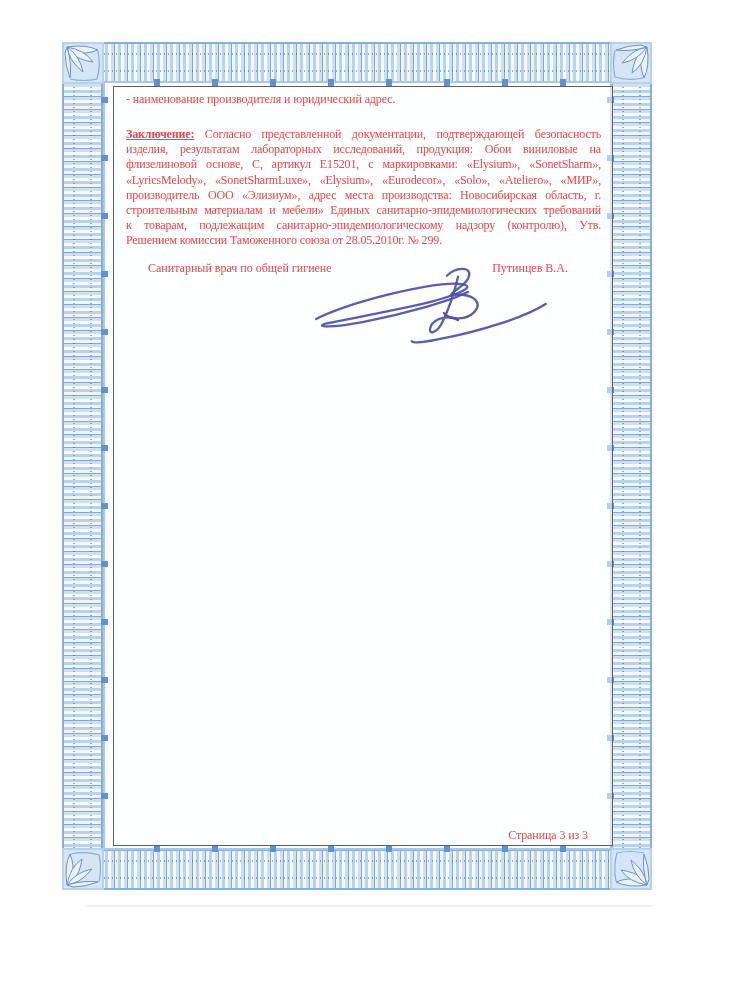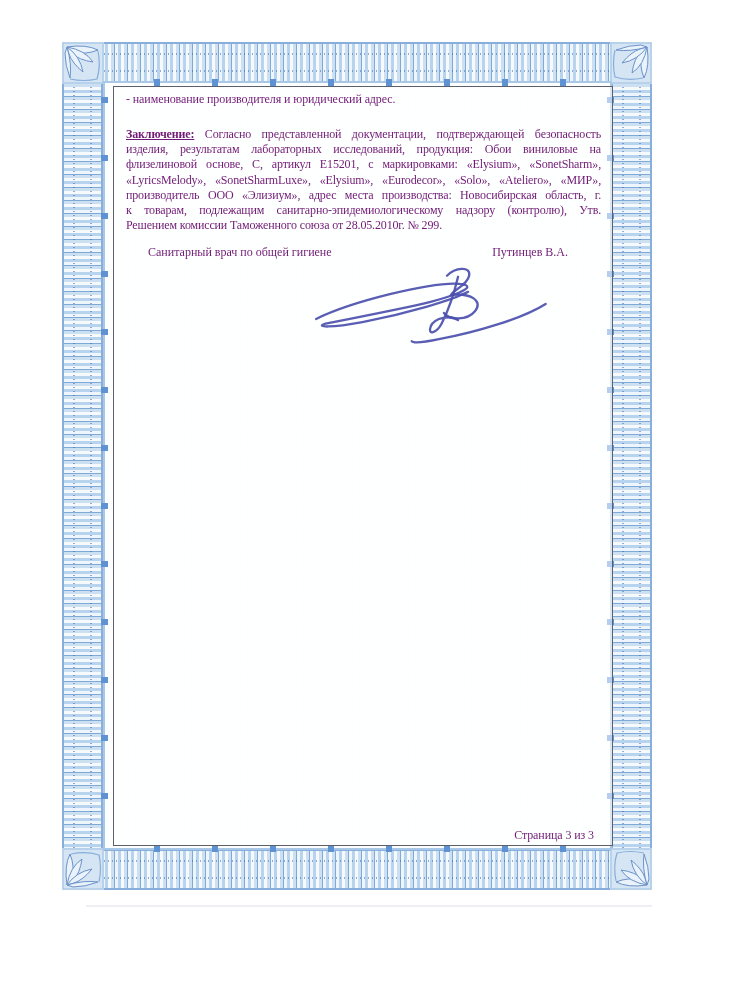--- a/index.html
+++ b/index.html
@@ -1,18 +1,18 @@
 <!DOCTYPE html>
 <html><head>
 <meta charset="utf-8">
 <style>
   html,body{margin:0;padding:0;background:#ffffff;}
   .page{
     position:relative;width:740px;height:998px;background:#ffffff;overflow:hidden;
-    font-family:"Liberation Serif","DejaVu Serif",serif;color:#701a75;
+    font-family:"Liberation Serif","DejaVu Serif",serif;color:#ef4444;
   }
   
   .band{position:absolute;box-sizing:border-box;}
   .bh{
     background:repeating-linear-gradient(90deg,
       #7fa9d6 0 1px,#eef5fc 1px 4px,#b7d3ee 4px 7px,#f6fafd 7px 10px,#cce0f2 10px 13px);
     border-top:2px solid #88afdb;border-bottom:2px solid #88afdb;
   }
   .bv{
     background:repeating-linear-gradient(0deg,
@@ -58,21 +58,21 @@
   .intro{font-size:12px;line-height:15px;letter-spacing:-.1px;}
   .para{margin-top:20px;}
   .tline{font-size:12px;line-height:15.2px;letter-spacing:-.15px;
     text-align:justify;text-align-last:justify;}
   .tline-last{text-align-last:left;}
   .sig-row{margin-top:12px;display:flex;justify-content:space-between;
     font-size:12px;line-height:15px;padding-left:22px;padding-right:33px;}
   .signature-svg{position:absolute;left:186px;top:176px;width:302px;height:102px;
     pointer-events:none;}
   .signature-svg path{fill:none;stroke:#4b4fae;stroke-width:2.3;stroke-linecap:round;opacity:.92;}
-  .footer{position:absolute;right:18px;bottom:2px;font-size:12px;letter-spacing:-.1px;}
+  .footer{position:absolute;right:24px;bottom:2px;font-size:12px;letter-spacing:-.1px;}
 </style>
 </head>
 <body>
 
 <div class="page">
 
   <svg width="0" height="0" style="position:absolute">
     <symbol id="fan" viewBox="0 0 42 42">
       <rect width="42" height="42" fill="#d6e5f4"></rect>
       <rect x="1" y="1" width="40" height="40" fill="none" stroke="#9cbfe3" stroke-width="1"></rect>
@@ -124,20 +124,21 @@
 
   <div class="typed-box">
     <div class="intro">- наименование производителя и юридический адрес.</div>
 
     <div class="para">
         <div class="tline"><span style="font-weight: 700; text-decoration: underline;">Заключение:</span><span> Согласно представленной документации, подтверждающей безопасность</span></div>
         <div class="tline"><span>изделия, результатам лабораторных исследований, продукция: Обои виниловые на</span></div>
         <div class="tline"><span>флизелиновой основе, С, артикул Е15201, с маркировками: «Elysium», «SonetSharm»,</span></div>
         <div class="tline"><span>«LyricsMelody», «SonetSharmLuxe», «Elysium», «Eurodecor», «Solo», «Ateliero», «МИР»,</span></div>
         <div class="tline"><span>производитель ООО «Элизиум», адрес места производства: Новосибирская область, г.</span></div>
+        <div class="tline"><span>строительным материалам и мебели» Единых санитарно-эпидемиологических требований</span></div>
         <div class="tline"><span>к товарам, подлежащим санитарно-эпидемиологическому надзору (контролю), Утв.</span></div>
         <div class="tline tline-last"><span>Решением комиссии Таможенного союза от 28.05.2010г. № 299.</span></div>
       </div>
 
     <div class="sig-row">
       <span>Санитарный врач по общей гигиене</span>
       <span>Путинцев В.А.</span>
     </div>
 
     <svg class="signature-svg" viewBox="0 0 300 100">

